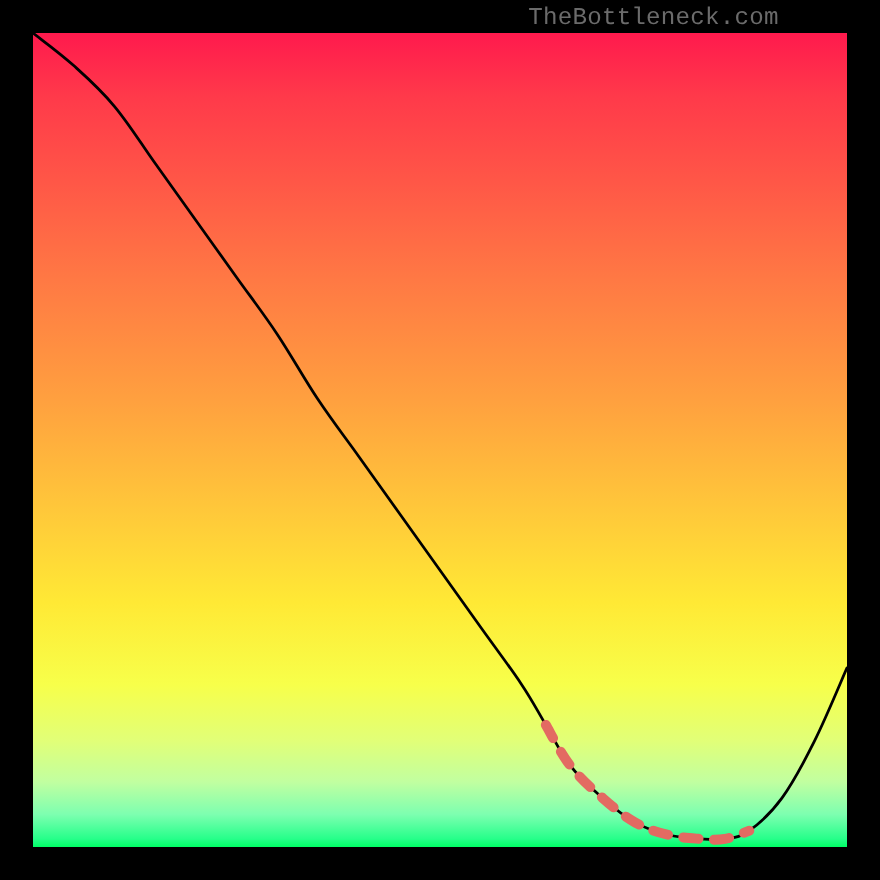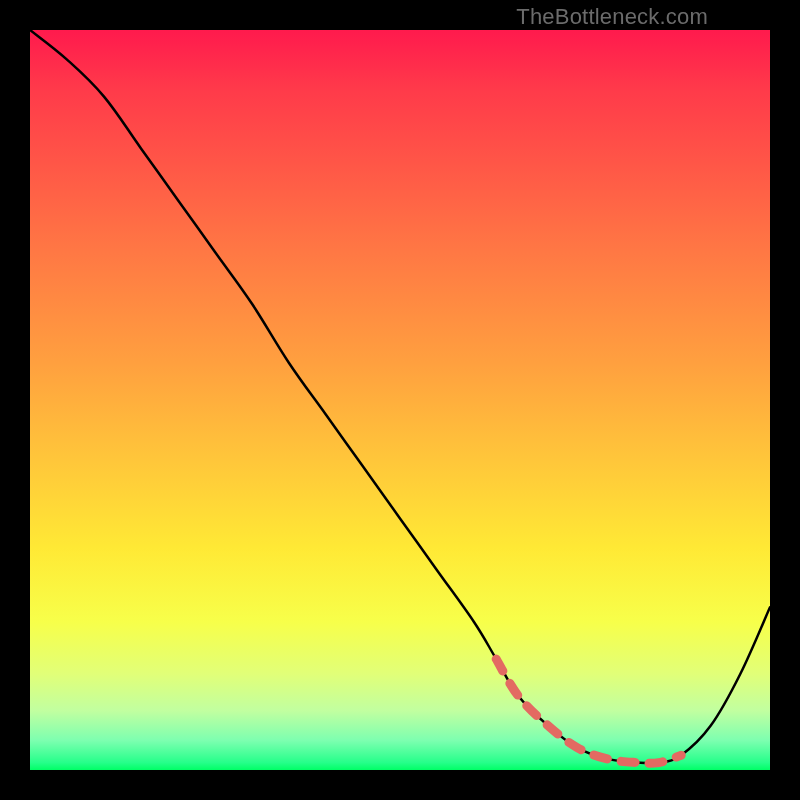--- a/index.html
+++ b/index.html
@@ -11,20 +11,21 @@
     overflow: hidden;
     font-family: Arial, Helvetica, sans-serif;
   }
   .frame {
     position: absolute;
     top: 0;
     left: 0;
     width: 720px;
     height: 800px;
     background: #000;
+    font-family: Liberation Mono, monospace;
   }
   .watermark {
     position: absolute;
     top: 4px;
     right: 12px;
     color: #6b6b6b;
     font-size: 22px;
     font-weight: 500;
     letter-spacing: 0.2px;
     z-index: 20;

